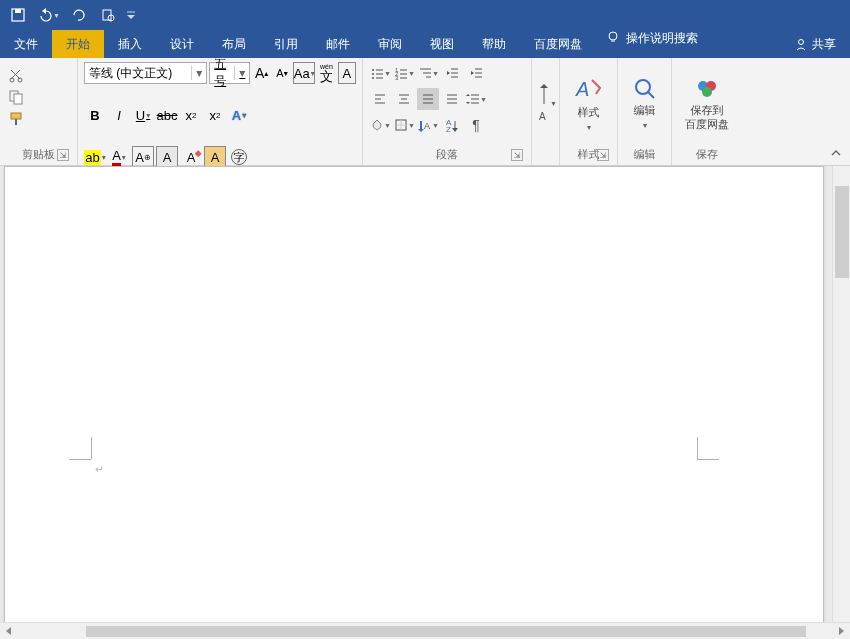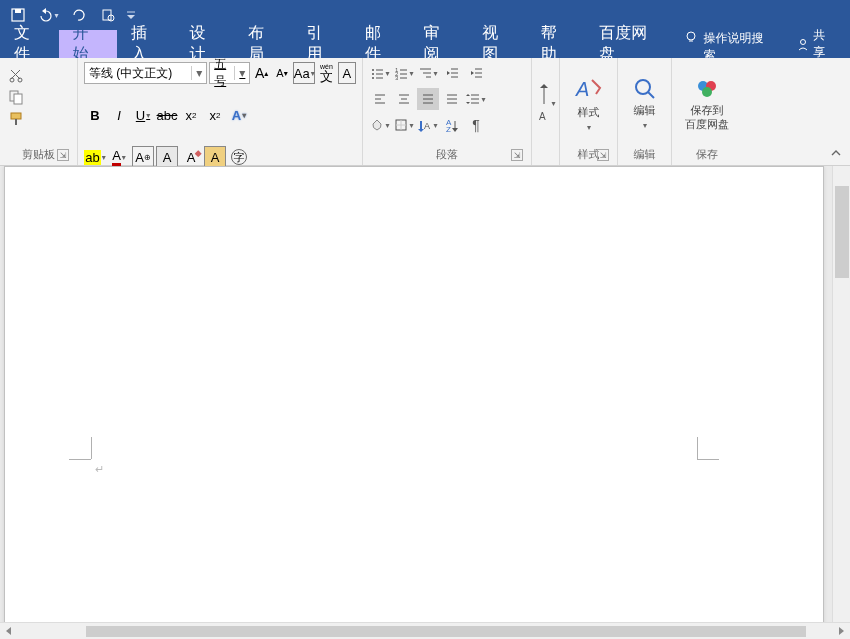--- a/index.html
+++ b/index.html
@@ -11,22 +11,22 @@
 .qat-btn { width: 28px; height: 28px; display: flex; align-items: center; justify-content: center; cursor: default; }
 .title-text { flex: 1; text-align: center; font-size: 12px; color: #fff; }
 .title-right { display: flex; align-items: center; gap: 6px; padding-right: 6px; }
 .avatar { width: 22px; height: 22px; border-radius: 50%; background: #9fb2d0; color: #2b579a; display: flex; align-items: center; justify-content: center; font-size: 10px; font-weight: bold; }
 .winbtn { width: 44px; height: 28px; display: flex; align-items: center; justify-content: center; }
 .winbtn.max { background: #1e4d8b; }
 .small-aa { font-size: 11px; color: #cdd9ed; }
 
 
 .tabs { height: 28px; background: #2b579a; display: flex; align-items: stretch; color: #fff; }
-.tab { padding: 0 14px; display: flex; align-items: center; font-size: 16px; cursor: default; }
-.tab.active { background: #c4b5fd; color: #2b579a; }
+.tab { padding: 0 14px; display: flex; align-items: center; font-size: 12px; cursor: default; }
+.tab.active { background: #eab308; color: #2b579a; }
 .tell-me { display: flex; align-items: flex-start; gap: 6px; padding: 0 10px; }
 .share { margin-left: auto; padding: 0 14px; display: flex; align-items: center; gap: 4px; }
 
 
 .ribbon { height: 108px; background: #f3f3f3; border-bottom: 1px solid #d0d0d0; display: flex; position: relative; }
 .group { border-right: 1px solid #d9d9d9; padding: 4px 6px 2px 6px; display: flex; flex-direction: column; }
 .group-body { flex: 1; display: flex; gap: 4px; }
 .group-label { height: 18px; text-align: left; font-size: 11px; color: #666; display: flex; justify-content: center; align-items: center; gap: 6px; position: relative; }
 .dlg-launcher { position: absolute; right: 2px; bottom: 2px; width: 12px; height: 12px; border: 1px solid #a8a8a8; font-size: 8px; display: flex; align-items: center; justify-content: center; color: #666; }
 

